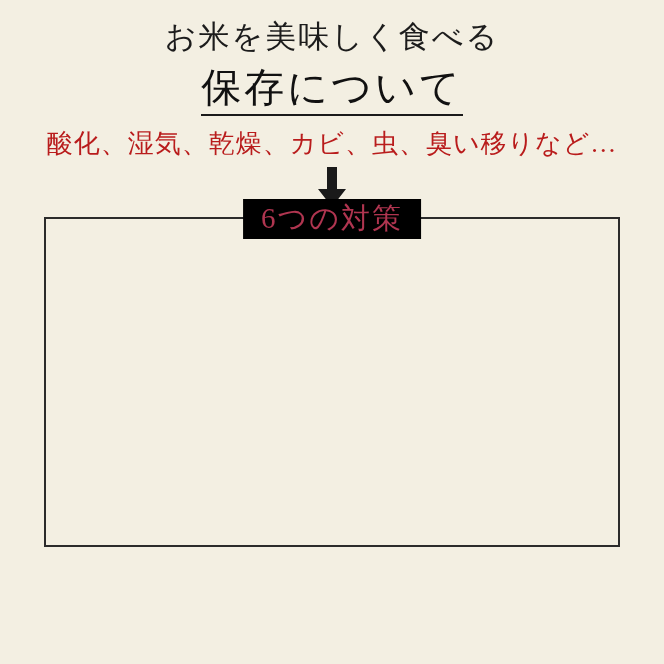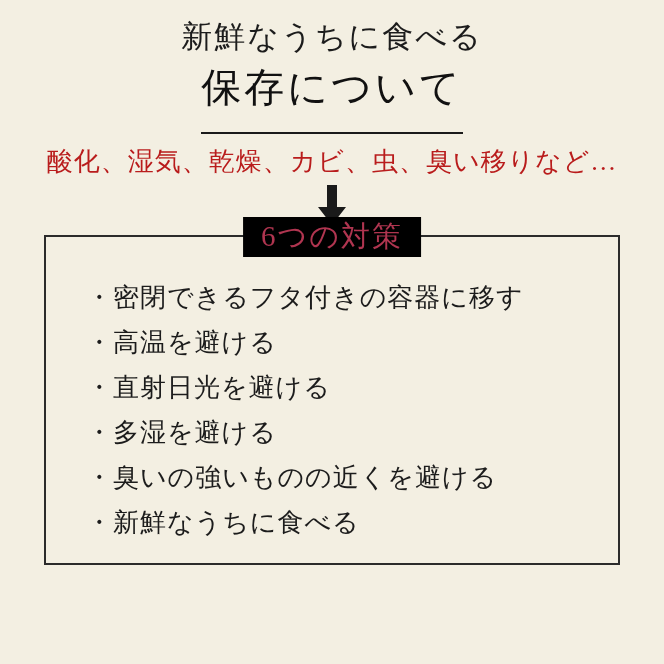--- a/index.html
+++ b/index.html
@@ -32,21 +32,21 @@
     font-weight: 400;
   }
   .title-main {
     margin-top: 10px;
     font-size: 40px;
     letter-spacing: 3px;
     line-height: 1.15;
     color: #111;
     font-weight: 400;
     border-bottom: 2px solid #1a1a1a;
-    padding-bottom: 21px;
+    padding-bottom: 3px;
   }
   .cause-label {
     margin-top: 34px;
     font-size: 27px;
     letter-spacing: 1.5px;
     color: #1c1c1c;
   }
   .cause-list {
     margin-top: 10px;
     font-size: 26px;
@@ -91,34 +91,26 @@
     margin-bottom: 19px;
     color: #1c1c1c;
     white-space: nowrap;
   }
 </style>
 </head>
 <body>
 
 <div class="page">
 
-  <div class="title-sub">新鮮なうちに食べる</div>
+  <div class="title-sub">お米を美味しく食べる</div>
   <div class="title-main">保存について</div>
 
   <div class="cause-list">酸化、湿気、乾燥、カビ、虫、臭い移りなど…</div>
 
   <svg class="arrow" viewBox="0 0 34 40">
     <polygon points="12,0 22,0 22,22 31,22 17,40 3,22 12,22" fill="#1a1a1a"></polygon>
   </svg>
 
   <div class="box">
     <div class="box-title">6つの対策</div>
-    <ul class="measures">
-      <li>・密閉できるフタ付きの容器に移す</li>
-      <li>・高温を避ける</li>
-      <li>・直射日光を避ける</li>
-      <li>・多湿を避ける</li>
-      <li>・臭いの強いものの近くを避ける</li>
-      <li>・新鮮なうちに食べる</li>
-    </ul>
   </div>
 
 </div>
 
 </body></html>

